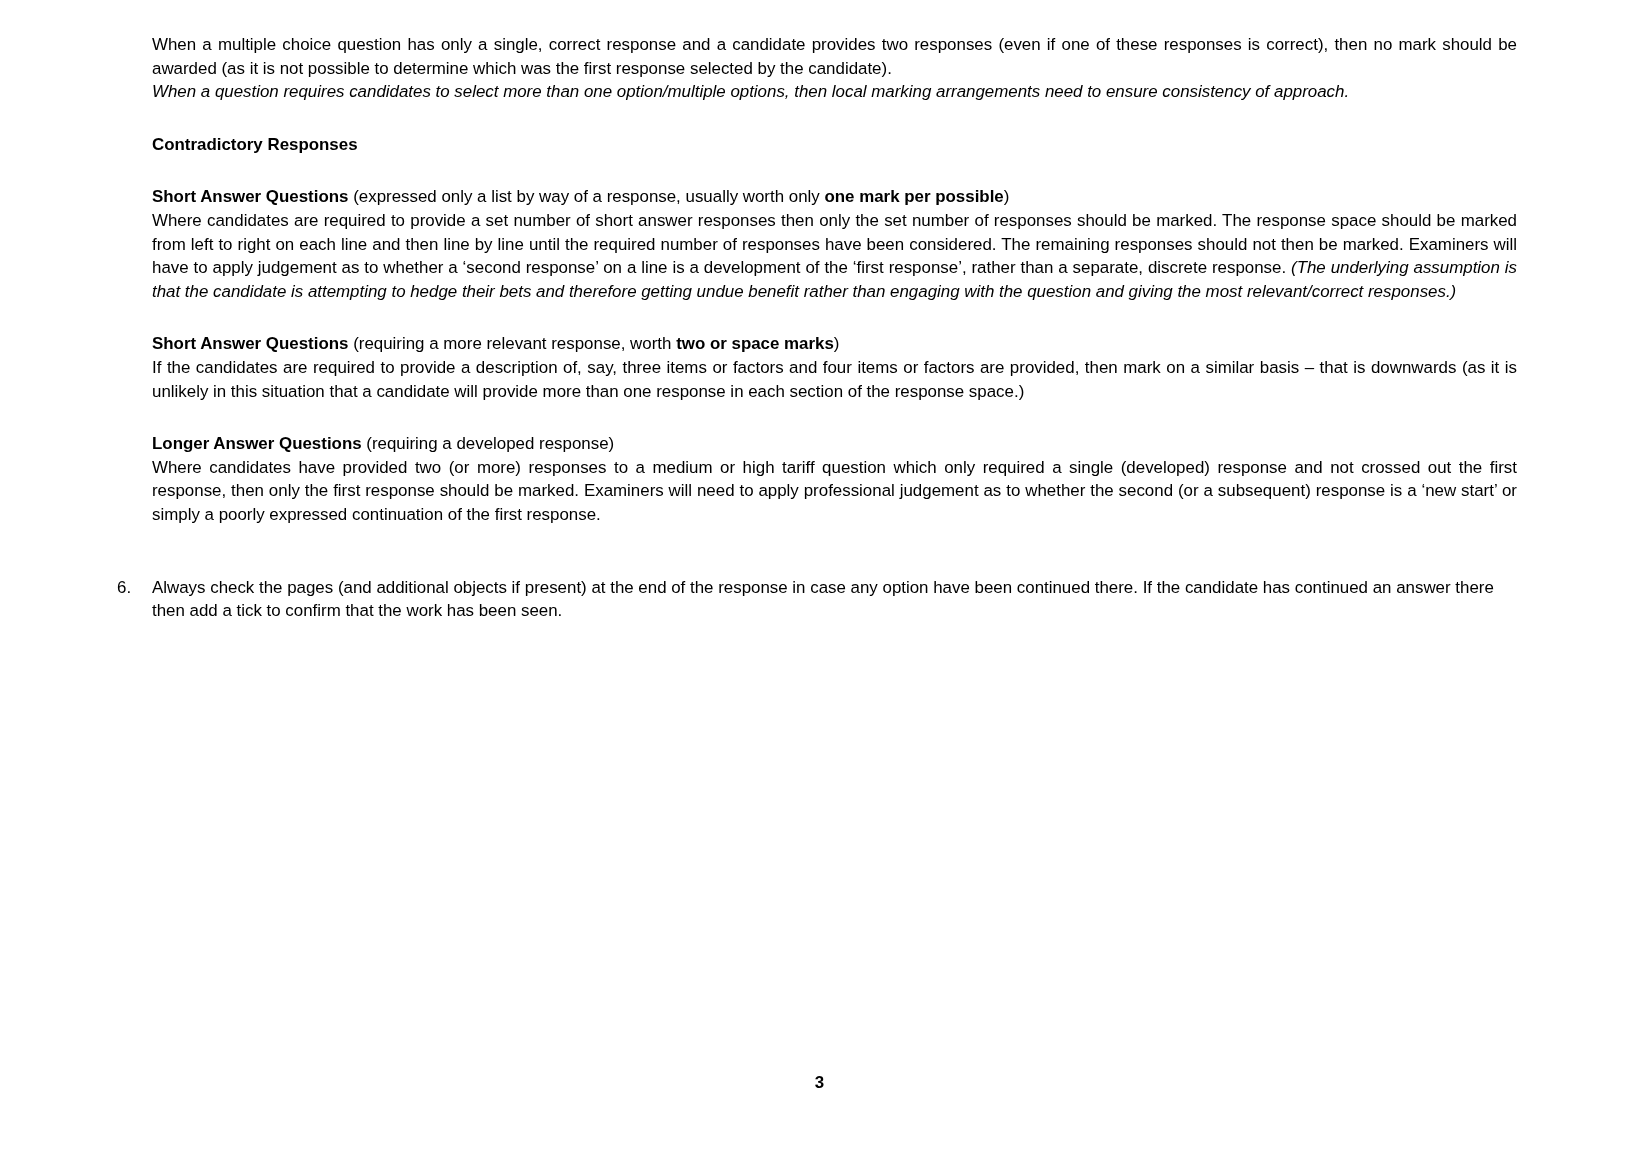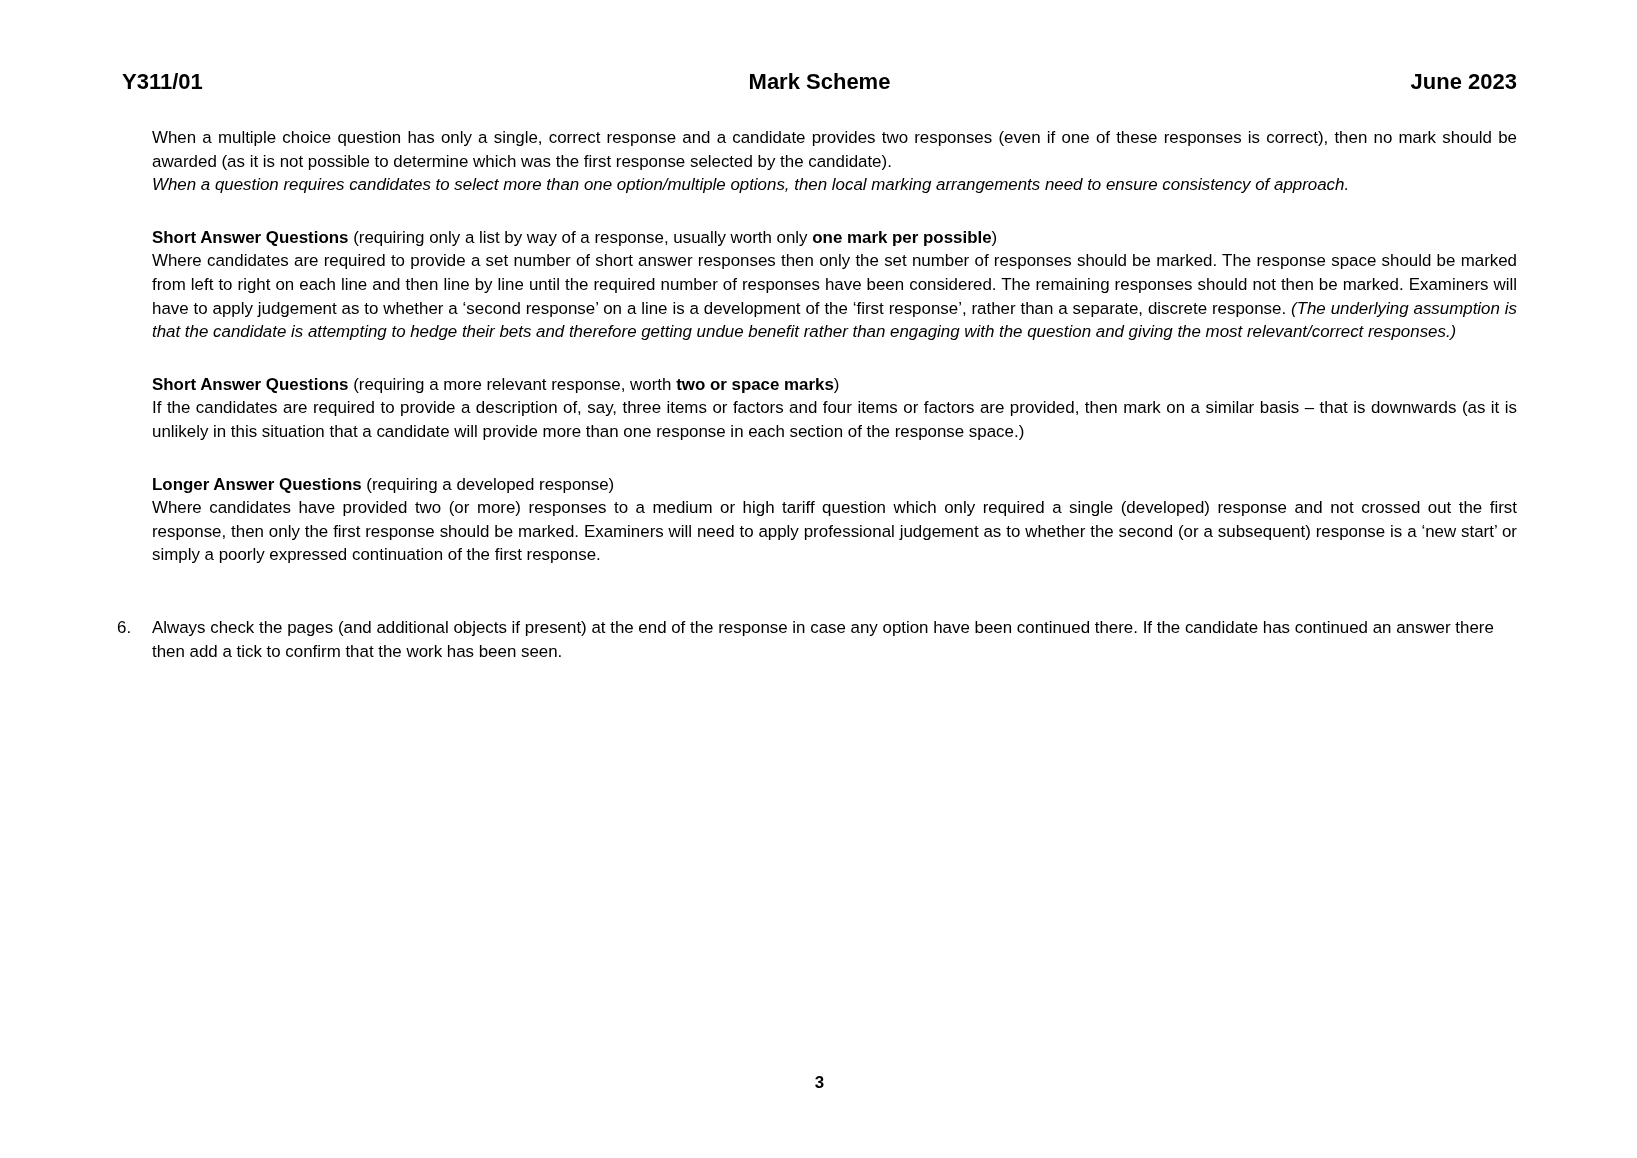--- a/index.html
+++ b/index.html
@@ -36,36 +36,32 @@
   .footer{
     position:absolute;top:1071px;left:122px;right:120px;
     text-align:center;font-weight:bold;font-size:16.9px;line-height:23.6px;
   }
 </style>
 </head>
 <body>
 
 <div class="page">
 
-  <div class="header">
-    <div class="h-left">Y311/01</div>
-    <div class="h-center">Mark Scheme</div>
-    <div class="h-right">June 2023</div>
-  </div>
 
   <div class="content">
     <div class="sections">
         <section class="sec">
           <p class="para align-justify"><span class="s-n">When a multiple choice question has only a single, correct response and a candidate provides two responses (even if one of these responses is correct), then no mark should be awarded (as it is not possible to determine which was the first response selected by the candidate).</span></p>
           <p class="para align-justify"><span class="s-i">When a question requires candidates to select more than one option/multiple options, then local marking arrangements need to ensure consistency of approach.</span></p>
         </section>
         <section class="sec">
+          <p class="line align-left"><span class="s-b">Contradictory Responses</span></p>
         </section>
         <section class="sec">
-          <p class="line align-left"><span class="s-b">Short Answer Questions</span><span class="s-n"> (requiring only a list by way of a response, usually worth only </span><span class="s-b">one mark per possible</span><span class="s-n">)</span></p>
+          <p class="line align-left"><span class="s-b">Short Answer Questions</span><span class="s-n"> (expressed only a list by way of a response, usually worth only </span><span class="s-b">one mark per possible</span><span class="s-n">)</span></p>
           <p class="para align-justify"><span class="s-n">Where candidates are required to provide a set number of short answer responses then only the set number of responses should be marked. The response space should be marked from left to right on each line and then line by line until the required number of responses have been considered.  The remaining responses should not then be marked. Examiners will have to apply judgement as to whether a ‘second response’ on a line is a development of the ‘first response’, rather than a separate, discrete response.  </span><span class="s-i">(The underlying assumption is that the candidate is attempting to hedge their bets and therefore getting undue benefit rather than engaging with the question and giving the most relevant/correct responses.)</span></p>
         </section>
         <section class="sec">
           <p class="line align-left"><span class="s-b">Short Answer Questions</span><span class="s-n"> (requiring a more relevant response, worth </span><span class="s-b">two or space marks</span><span class="s-n">)</span></p>
           <p class="para align-justify"><span class="s-n">If the candidates are required to provide a description of, say, three items or factors and four items or factors are provided, then mark on a similar basis – that is downwards (as it is unlikely in this situation that a candidate will provide more than one response in each section of the response space.)</span></p>
         </section>
         <section class="sec">
           <p class="line align-left"><span class="s-b">Longer Answer Questions</span><span class="s-n"> (requiring a developed response)</span></p>
           <p class="para align-justify"><span class="s-n">Where candidates have provided two (or more) responses to a medium or high tariff question which only required a single (developed) response and not crossed out the first response, then only the first response should be marked. Examiners will need to apply professional judgement as to whether the second (or a subsequent) response is a ‘new start’ or simply a poorly expressed continuation of the first response.</span></p>
         </section>

